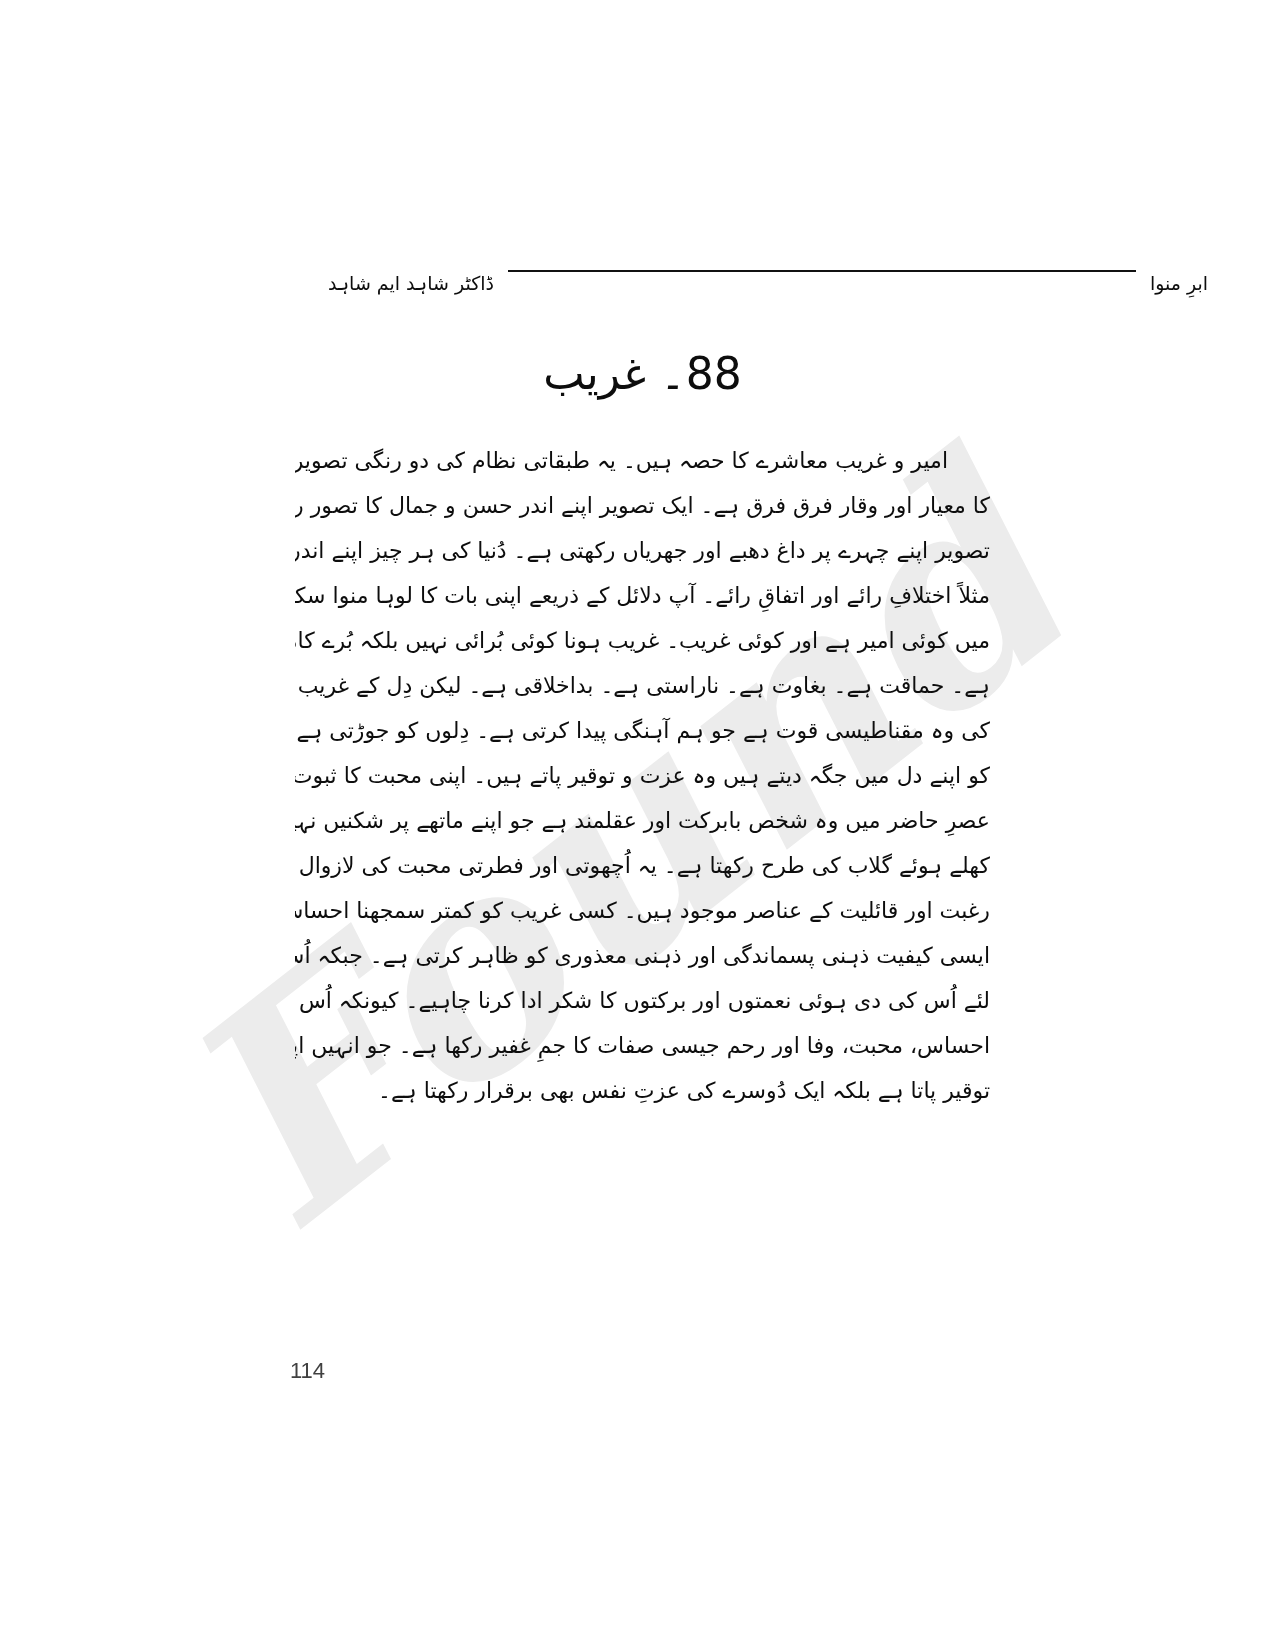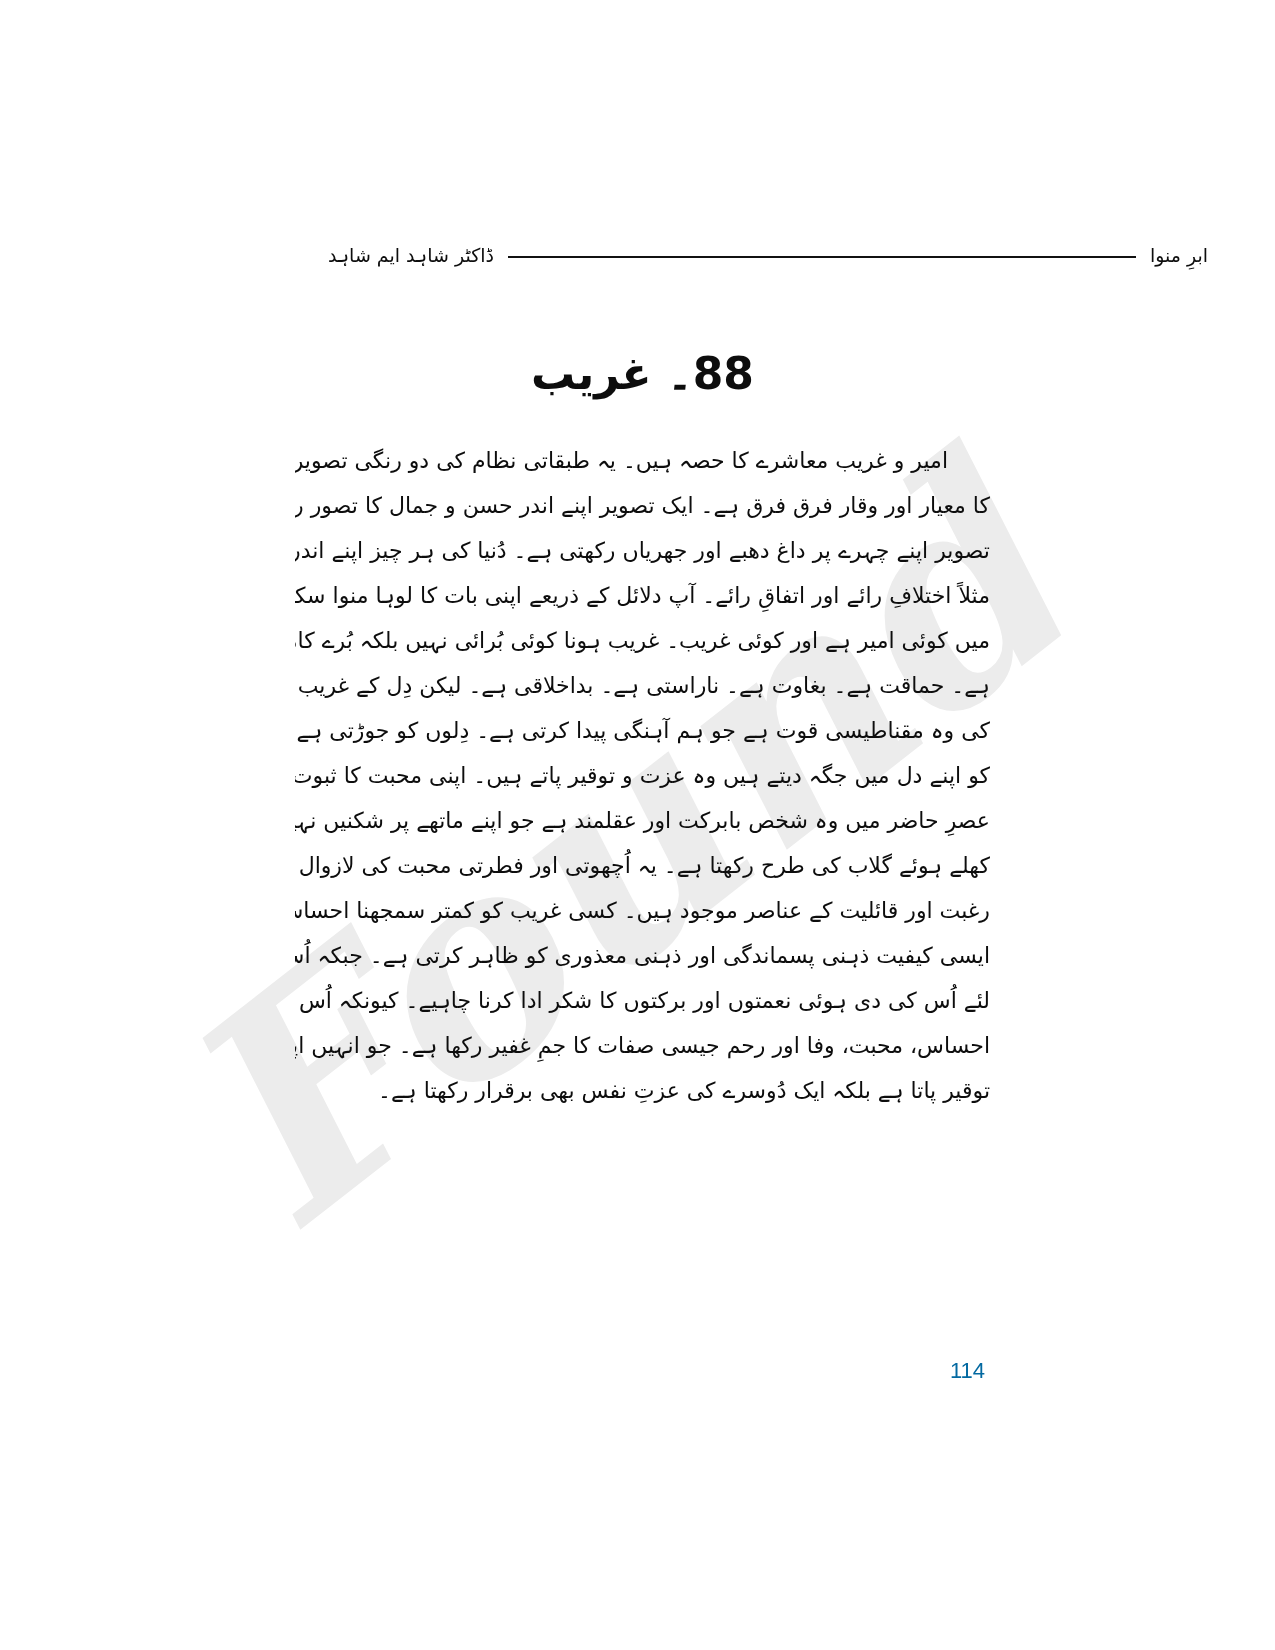--- a/index.html
+++ b/index.html
@@ -38,38 +38,38 @@
     position: absolute;
     top: 244px;
     left: 328px;
     width: 880px;
     display: flex;
     direction: rtl;
     align-items: center;
     font-size: 19px;
     z-index: 2;
   }
-  .running-header .hdr-text { white-space: nowrap; }
+  .running-header .hdr-text { white-space: nowrap; margin-top: 28px; }
   .running-header .hdr-rule {
     flex: 1;
     border-top: 2px solid #111;
     margin: 4px 14px 0 14px;
     height: 0;
   }
 
   
   .chapter-title {
     position: absolute;
     top: 348px;
     left: 295px;
     width: 695px;
     direction: rtl;
     text-align: center;
     font-size: 44px;
-    font-weight: 700;
+    font-weight: 400;
     line-height: 1.2;
     z-index: 2;
   }
 
   
   .body-block {
     position: absolute;
     top: 438px;
     left: 295px;
     width: 695px;
@@ -87,24 +87,24 @@
   }
   .body-line:first-child { padding-right: 42px; }
   .body-line:last-child  { text-align-last: right; }
 
   
   .page-number {
     position: absolute;
     top: 1358px;
     left: 290px;
     width: 695px;
-    text-align: right;
+    text-align: left;
     font-family: "Liberation Sans", sans-serif;
     font-size: 22px;
-    color: #0369a1;
+    color: #404040;
     z-index: 2;
   }
 </style>
 </head>
 <body>
 
 <div class="page" style="color: rgb(13, 13, 13);">
 
   <div class="watermark" style="color: rgb(236, 236, 236);">Found</div>
 

